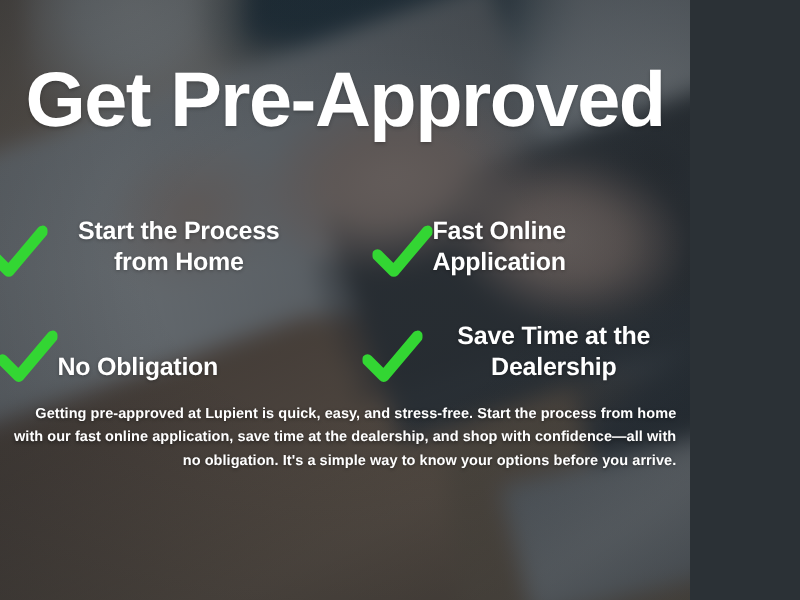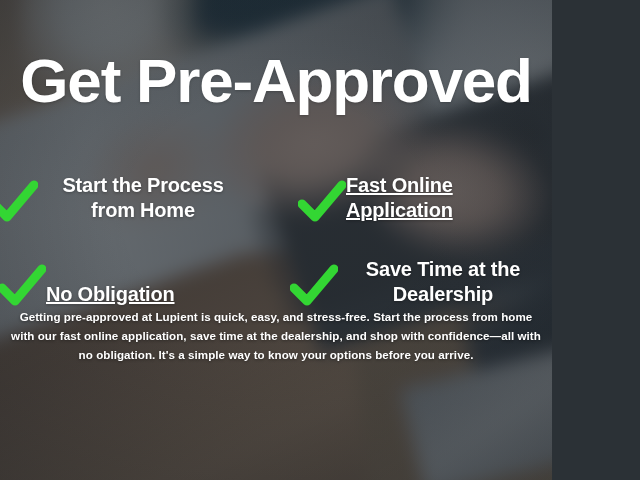--- a/index.html
+++ b/index.html
@@ -244,25 +244,26 @@
 
   .benefit-text {
     color:#ffffff;
     font-size:20px;
     font-weight:bold;
     line-height:1.28;
     letter-spacing:-0.2px;
     text-shadow:0 1px 3px rgba(0,0,0,.3);
   }
   .benefit.col-left .benefit-text { text-align:center; width:210px; }
-  .benefit.col-right .benefit-text { text-align:left;text-decoration:underline; }
+  .benefit.col-right .benefit-text { text-align:left; }
 
   .paragraph {
+    margin-top:14px;
     width:530px;
-    text-align:center;
+    text-align:right;
     color:#ffffff;
     font-size:11.6px;
     font-weight:bold;
     line-height:1.62;
     letter-spacing:.05px;
     text-shadow:0 1px 3px rgba(0,0,0,.42);
   }
 </style>
 </head>
 <body>

